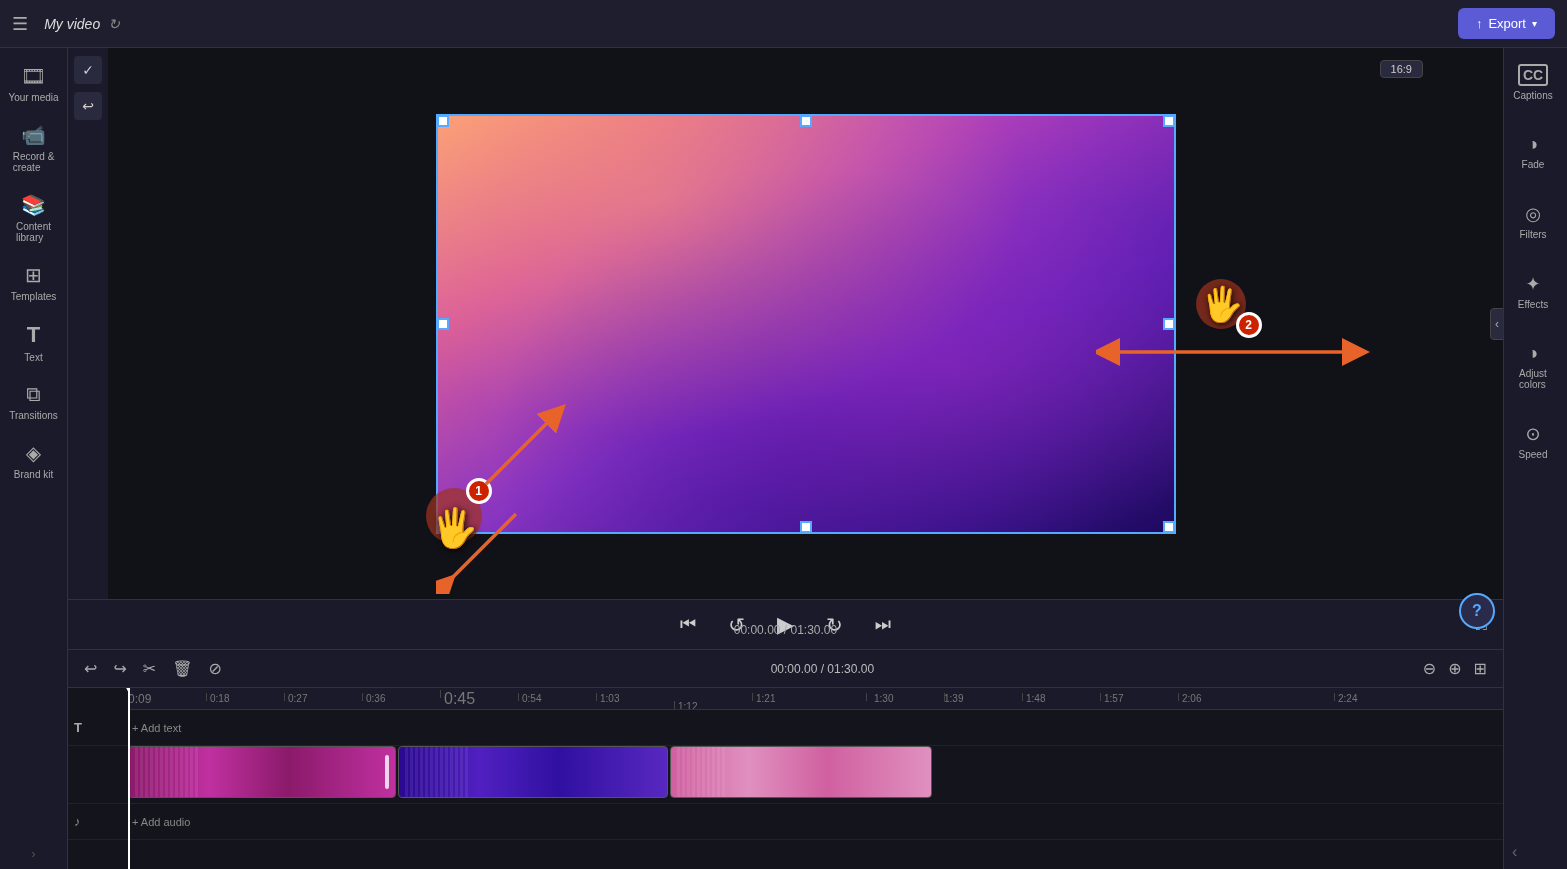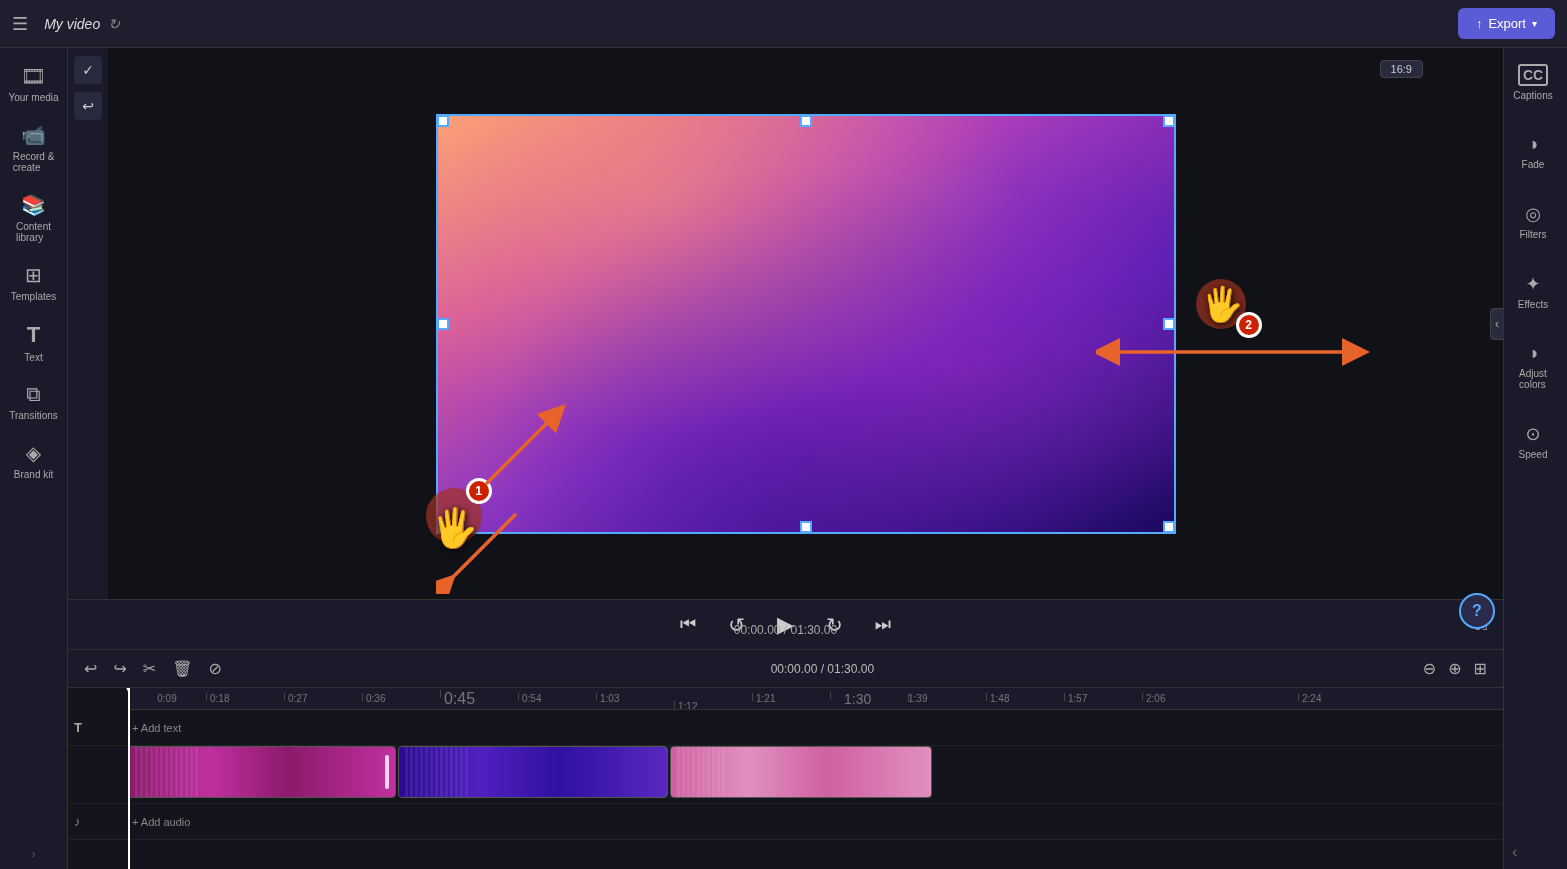--- a/index.html
+++ b/index.html
@@ -602,30 +602,30 @@
           <button class="tl-tool-btn">⊞</button>
         </div>
       </div>
 
       <div style="display:flex; flex:1; overflow:hidden; position:relative;">
 
         <div class="timeline-playhead"></div>
 
         <div style="position:absolute; top:0; left:60px; right:0; height:22px; background:#1a1a2a; border-bottom:1px solid #333; display:flex; align-items:center; overflow:hidden; z-index:5;">
           <div id="ruler-container" style="display:flex; position:relative; width:100%; height:100%; align-items:center;">
-              <div style="width: 78px; font-size: 10px; color: rgb(119, 119, 119); flex-shrink: 0; padding-left: 0; position: relative; text-align: center;"><div style="position: absolute; left: 0px; top: 0px; width: 1px; height: 8px; background: rgb(68, 68, 68);"></div>0:09</div>
+              <div style="width: 78px; font-size: 12px; color: rgb(119, 119, 119); flex-shrink: 0; padding-left: 0; position: relative;"><div style="position: absolute; left: 0px; top: 0px; width: 1px; height: 8px; background: rgb(68, 68, 68);"></div>0:09</div>
               <div style="width: 78px; font-size: 10px; color: rgb(119, 119, 119); flex-shrink: 0; padding-left: 4px; position: relative;"><div style="position: absolute; left: 0px; top: 0px; width: 1px; height: 8px; background: rgb(68, 68, 68);"></div>0:18</div>
               <div style="width: 78px; font-size: 10px; color: rgb(119, 119, 119); flex-shrink: 0; padding-left: 4px; position: relative;"><div style="position: absolute; left: 0px; top: 0px; width: 1px; height: 8px; background: rgb(68, 68, 68);"></div>0:27</div>
               <div style="width: 78px; font-size: 10px; color: rgb(119, 119, 119); flex-shrink: 0; padding-left: 4px; position: relative;"><div style="position: absolute; left: 0px; top: 0px; width: 1px; height: 8px; background: rgb(68, 68, 68);"></div>0:36</div>
               <div style="width: 78px; font-size: 16px; color: rgb(119, 119, 119); flex-shrink: 0; padding-left: 4px; position: relative;"><div style="position: absolute; left: 0px; top: 0px; width: 1px; height: 8px; background: rgb(68, 68, 68);"></div>0:45</div>
               <div style="width: 78px; font-size: 10px; color: rgb(119, 119, 119); flex-shrink: 0; padding-left: 4px; position: relative;"><div style="position: absolute; left: 0px; top: 0px; width: 1px; height: 8px; background: rgb(68, 68, 68);"></div>0:54</div>
               <div style="width: 78px; font-size: 10px; color: rgb(119, 119, 119); flex-shrink: 0; padding-left: 4px; position: relative;"><div style="position: absolute; left: 0px; top: 0px; width: 1px; height: 8px; background: rgb(68, 68, 68);"></div>1:03</div>
               <div style="width: 78px; font-size: 10px; color: rgb(119, 119, 119); flex-shrink: 0; padding-left: 4px; position: relative; margin-top: 15px;"><div style="position: absolute; left: 0px; top: 0px; width: 1px; height: 8px; background: rgb(68, 68, 68);"></div>1:12</div>
               <div style="width: 78px; font-size: 10px; color: rgb(119, 119, 119); flex-shrink: 0; padding-left: 4px; position: relative;"><div style="position: absolute; left: 0px; top: 0px; width: 1px; height: 8px; background: rgb(68, 68, 68);"></div>1:21</div>
-              <div style="width: 78px; font-size: 14px; color: rgb(119, 119, 119); flex-shrink: 0; padding-left: 14px; position: relative;"><div style="position: absolute; left: 0px; top: 0px; width: 1px; height: 8px; background: rgb(68, 68, 68);"></div>1:30</div>
+              <div style="width: 78px; font-size: 10px; color: rgb(119, 119, 119); flex-shrink: 0; padding-left: 8px; position: relative; margin-left: 36px;"><div style="position: absolute; left: 0px; top: 0px; width: 1px; height: 8px; background: rgb(68, 68, 68);"></div>1:30</div>
               <div style="width: 78px; font-size: 10px; color: rgb(119, 119, 119); flex-shrink: 0; padding-left: 0; position: relative;"><div style="position: absolute; left: 0px; top: 0px; width: 1px; height: 8px; background: rgb(68, 68, 68);"></div>1:39</div>
               <div style="width: 78px; font-size: 10px; color: rgb(119, 119, 119); flex-shrink: 0; padding-left: 4px; position: relative;"><div style="position: absolute; left: 0px; top: 0px; width: 1px; height: 8px; background: rgb(68, 68, 68);"></div>1:48</div>
               <div style="width: 78px; font-size: 10px; color: rgb(119, 119, 119); flex-shrink: 0; padding-left: 4px; position: relative;"><div style="position: absolute; left: 0px; top: 0px; width: 1px; height: 8px; background: rgb(68, 68, 68);"></div>1:57</div>
               <div style="width: 78px; font-size: 10px; color: rgb(119, 119, 119); flex-shrink: 0; padding-left: 4px; position: relative;"><div style="position: absolute; left: 0px; top: 0px; width: 1px; height: 8px; background: rgb(68, 68, 68);"></div>2:06</div>
               <div style="width: 78px; font-size: 10px; color: rgb(119, 119, 119); flex-shrink: 0; padding-left: 4px; position: relative; margin-top: 38px;"><div style="position: absolute; left: 0px; top: 0px; width: 1px; height: 8px; background: rgb(68, 68, 68);"></div>2:15</div>
               <div style="width: 78px; font-size: 10px; color: rgb(119, 119, 119); flex-shrink: 0; padding-left: 4px; position: relative;"><div style="position: absolute; left: 0px; top: 0px; width: 1px; height: 8px; background: rgb(68, 68, 68);"></div>2:24</div>
             </div>
         </div>
 
         <div style="position:absolute; top:22px; left:0; right:0; bottom:0; display:flex; flex-direction:column;">

